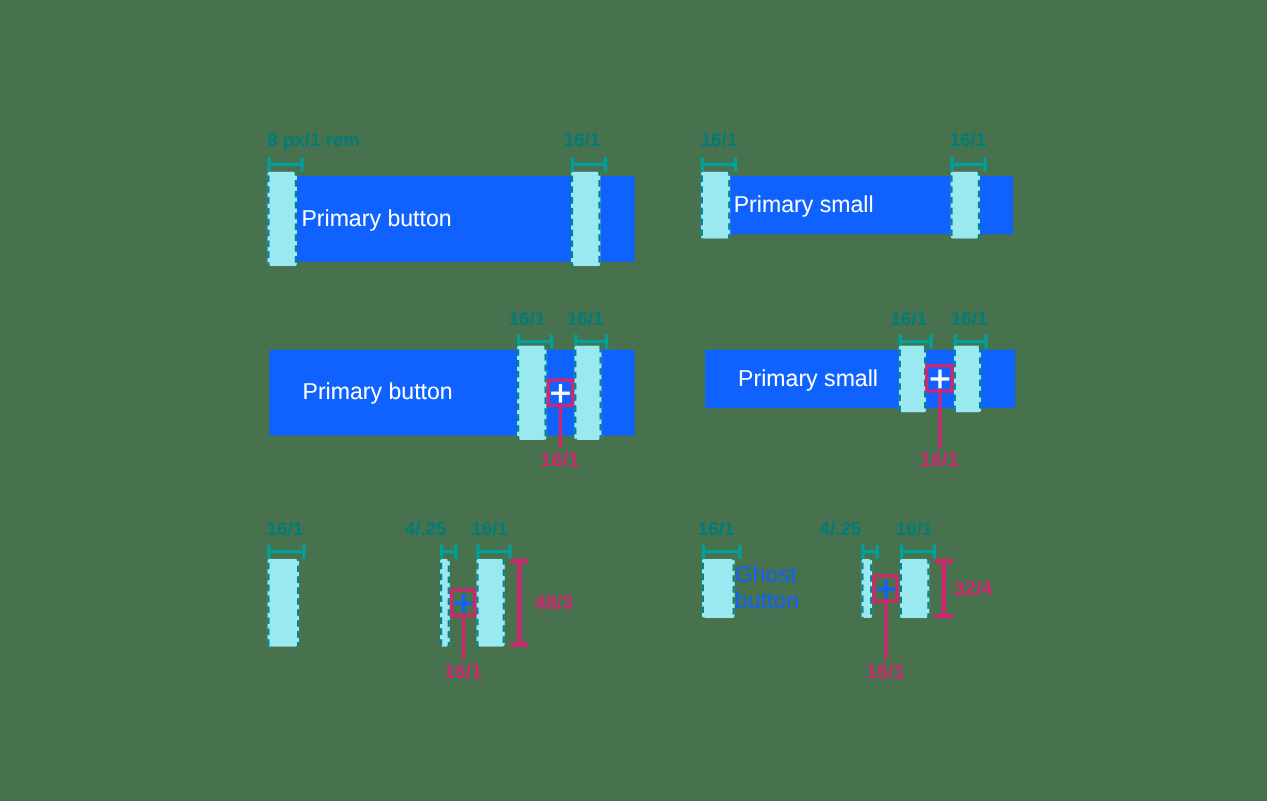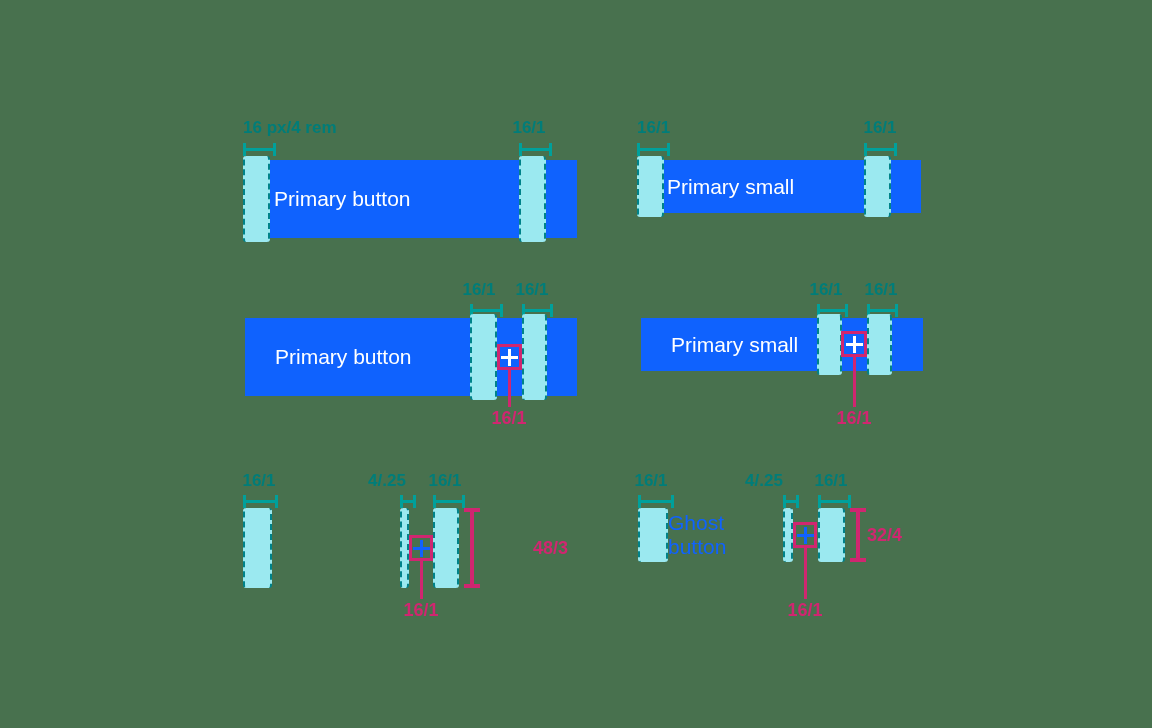--- a/index.html
+++ b/index.html
@@ -53,21 +53,21 @@
   
   .ghost{position:absolute;display:flex;align-items:center;justify-content:center;
          color:var(--primary_blue,#0F62FE);font-size:21px;font-weight:400;}
 </style>
 </head>
 <body>
 
 <div class="canvas">
 
   <div class="group" style="left:243px;top:118px;width:303px;height:130px;">
-    <div class="annot" style="left:0;top:0;">16 px/4 rem</div>
+    <div class="annot" style="left:0;top:0;">8 px/1 rem</div>
     <div class="annot center" style="left:286px;top:0;">16/1</div>
     <div class="hbeam" style="left:0;top:25px;width:27px;"></div>
     <div class="hbeam" style="left:276px;top:25px;width:27px;"></div>
     <div class="btn" style="left:0;top:42px;width:303px;height:78px;padding-left:31px;">
       <span class="lbl">Primary button</span>
     </div>
     <div class="strip" style="left:0;top:38px;width:27px;height:86px;"></div>
     <div class="strip" style="left:276px;top:38px;width:27px;height:86px;"></div>
   </div>
 
@@ -124,21 +124,21 @@
     <div class="hbeam" style="left:0;top:25px;width:29px;"></div>
     <div class="hbeam" style="left:157px;top:25px;width:10px;"></div>
     <div class="hbeam" style="left:190px;top:25px;width:26px;"></div>
     <div class="strip" style="left:0;top:38px;width:29px;height:80px;"></div>
     <div class="strip" style="left:157px;top:38px;width:9px;height:80px;"></div>
     <div class="iconbox" style="left:166px;top:65px;width:24px;height:26px;">
       <span class="plus blue"></span>
     </div>
     <div class="strip" style="left:190px;top:38px;width:26px;height:80px;"></div>
     <div class="vbeam" style="left:221px;top:38px;height:80px;"></div>
-    <div class="annot-m" style="left:243px;top:68px;margin-left:47px;">48/3</div>
+    <div class="annot-m" style="left:243px;top:68px;">48/3</div>
     <div class="vline" style="left:177px;top:91px;height:38px;"></div>
     <div class="annot-m center" style="left:178px;top:130px;">16/1</div>
   </div>
 
   <div class="group" style="left:638px;top:470px;width:280px;height:152px;">
     <div class="annot center" style="left:13px;top:1px;">16/1</div>
     <div class="annot center" style="left:126px;top:1px;">4/.25</div>
     <div class="annot center" style="left:193px;top:1px;">16/1</div>
     <div class="hbeam" style="left:0;top:25px;width:30px;"></div>
     <div class="hbeam" style="left:145px;top:25px;width:10px;"></div>

